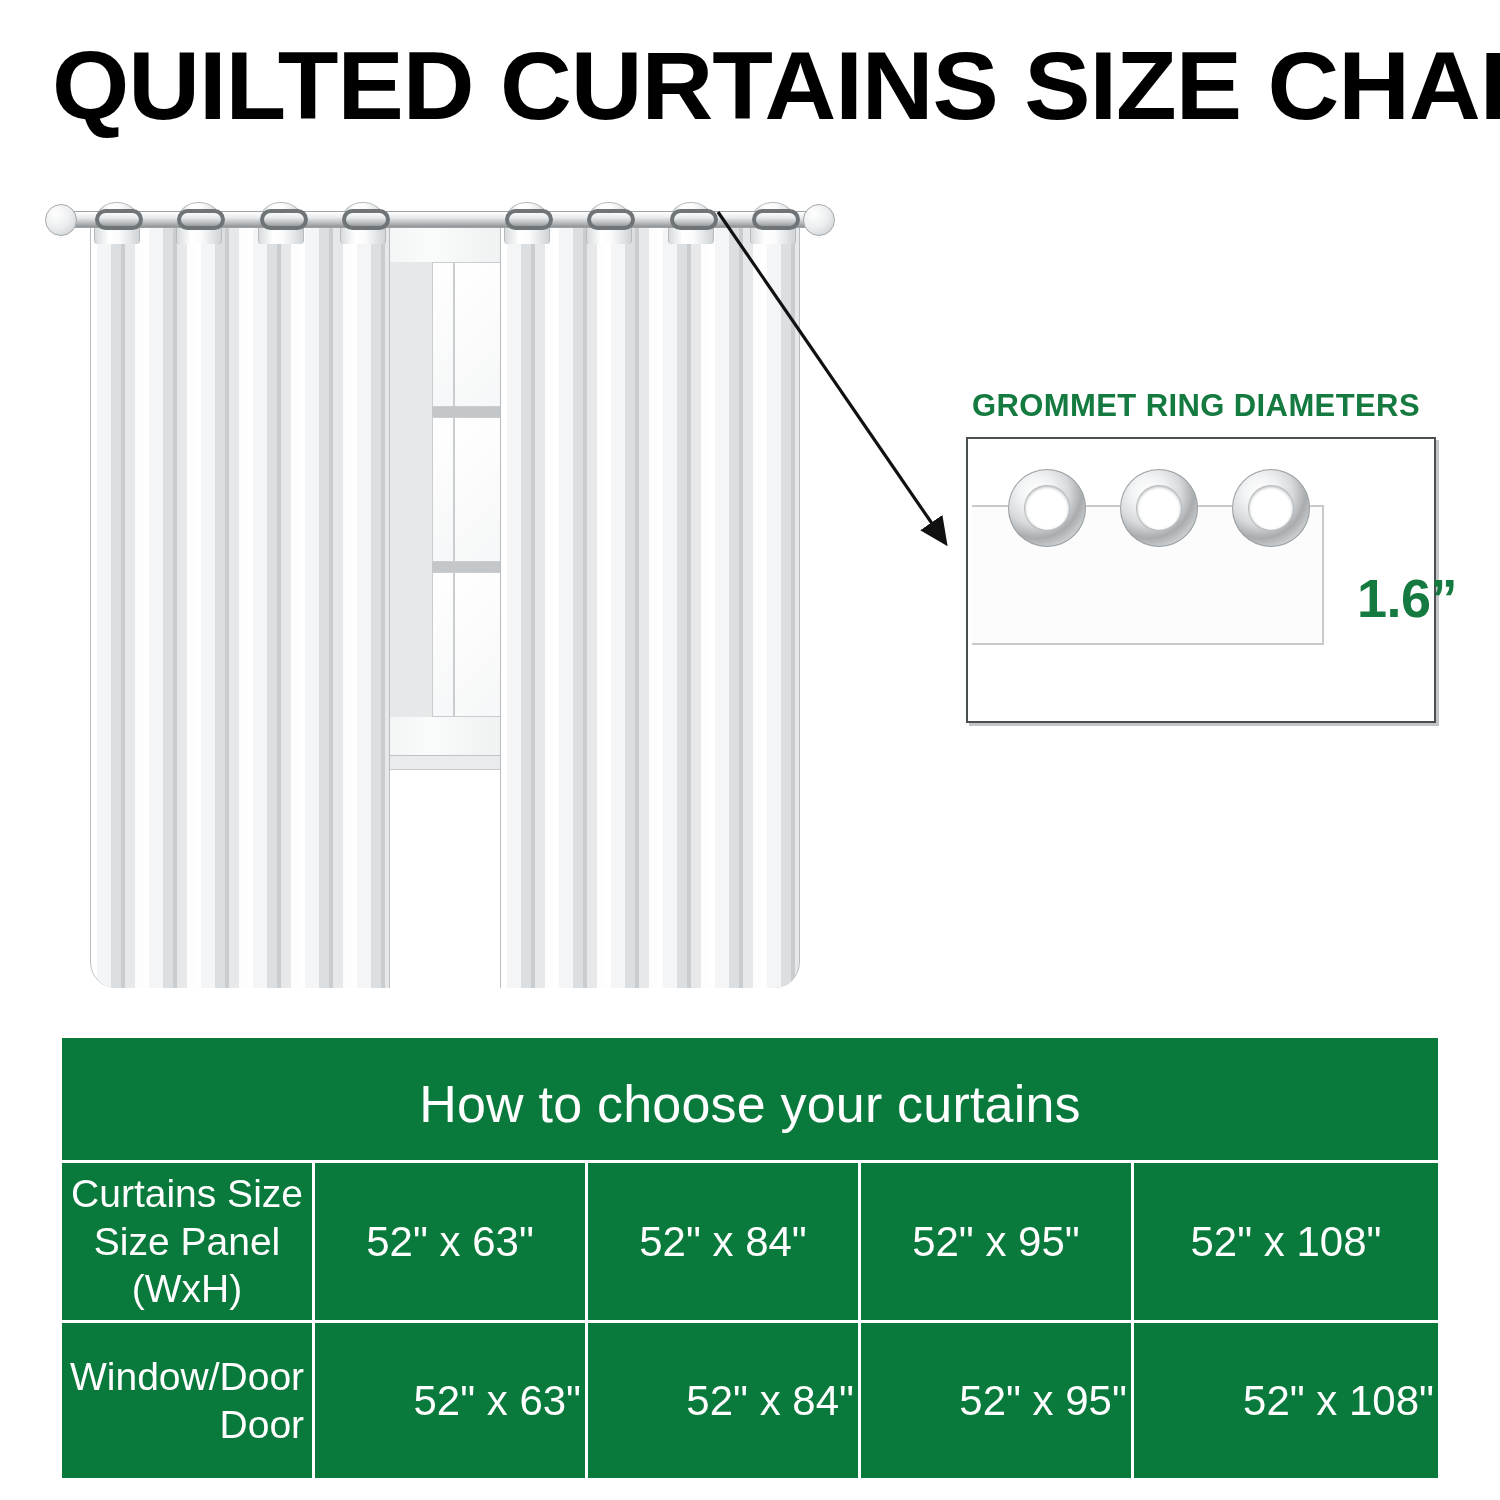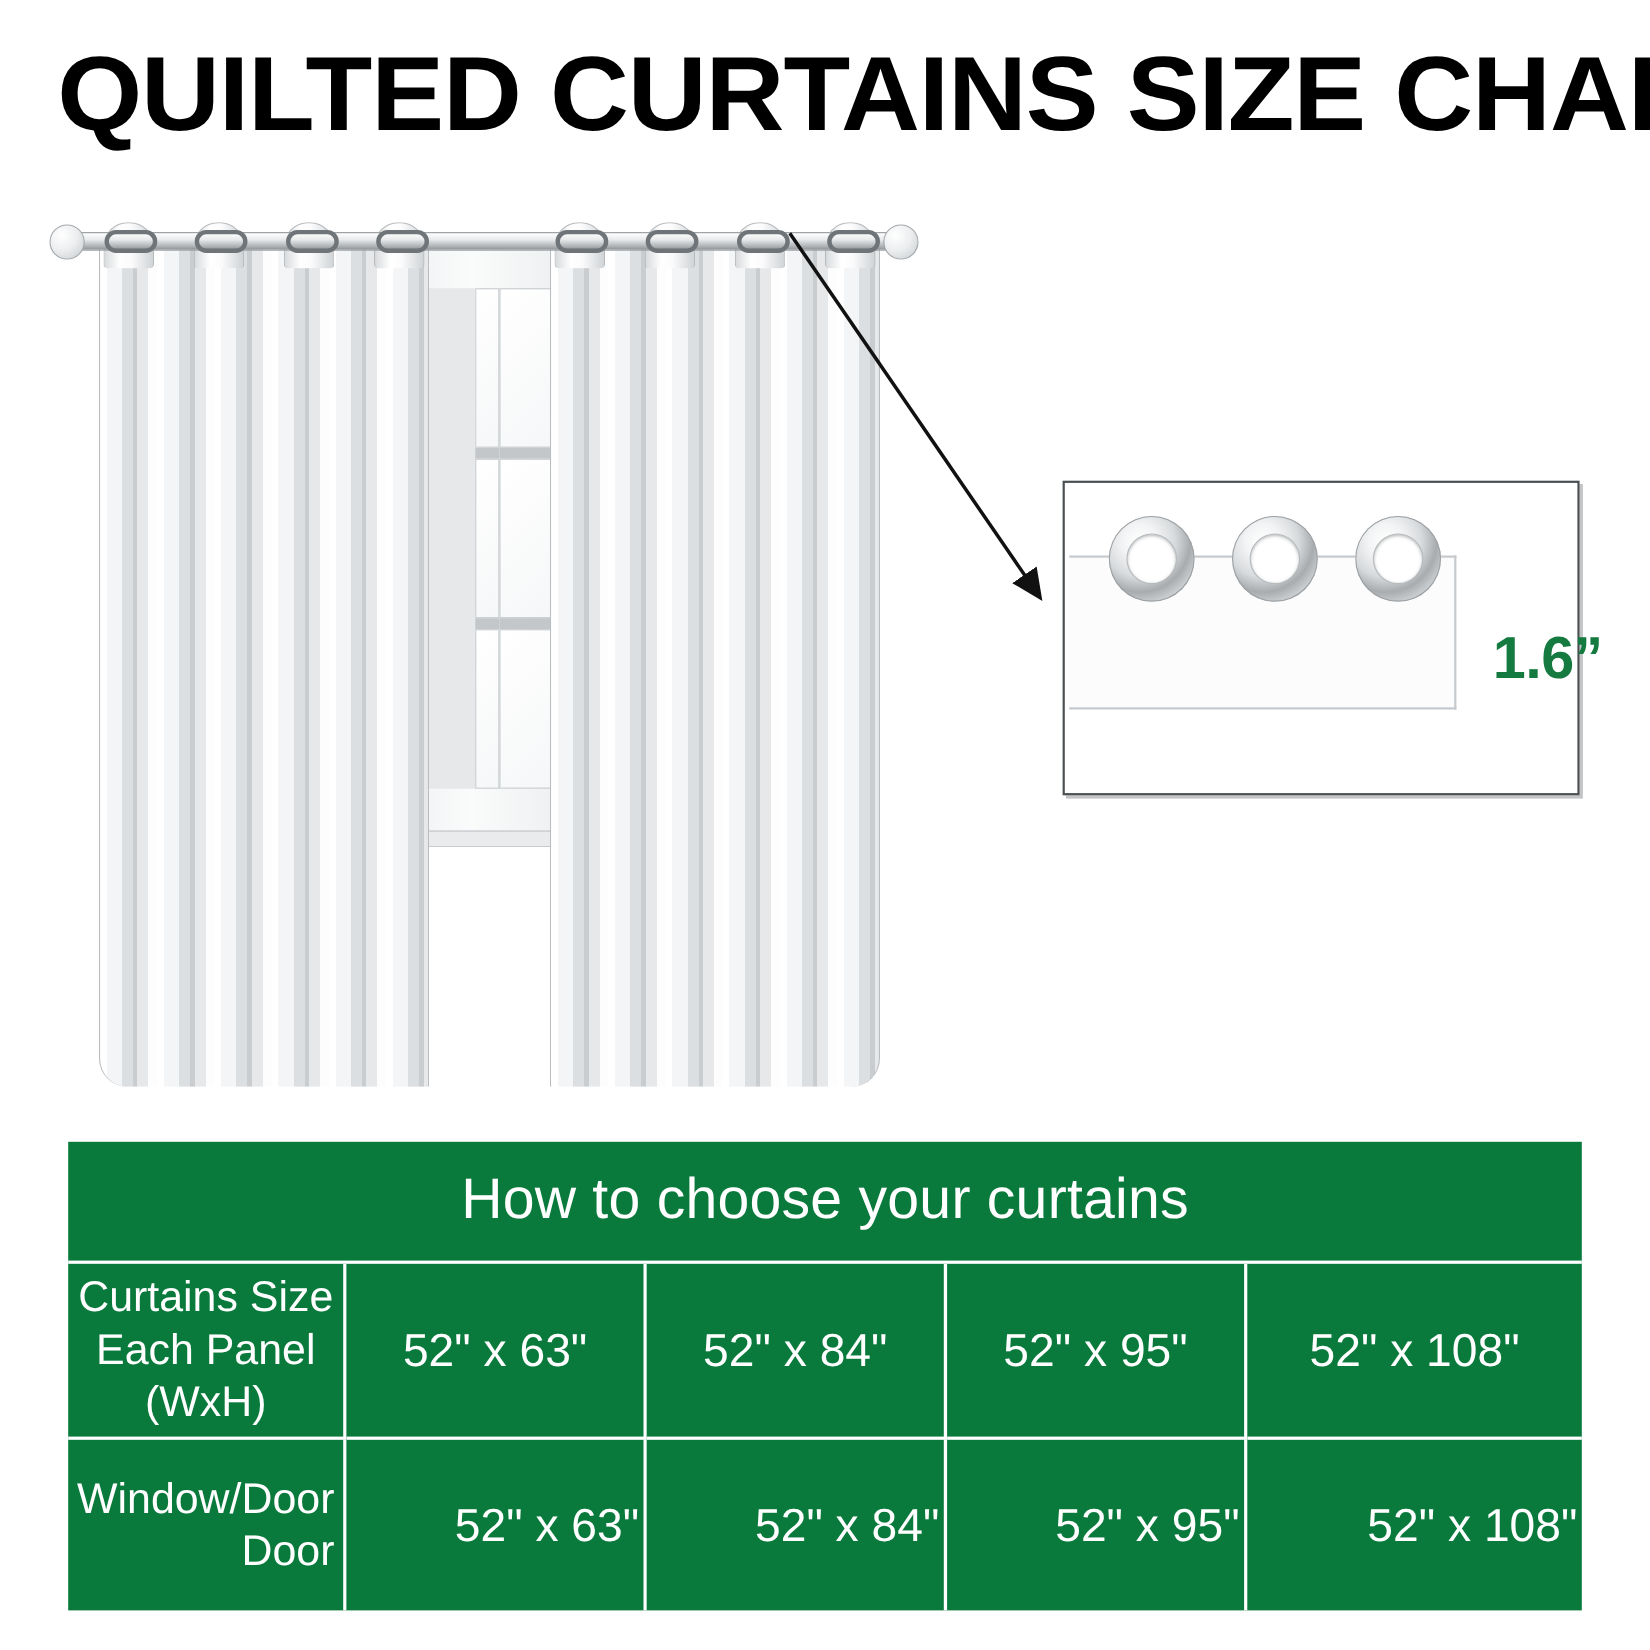--- a/index.html
+++ b/index.html
@@ -267,21 +267,21 @@
     font-family: "Liberation Sans Narrow", "Liberation Sans", sans-serif;
     font-weight: 400;
   }
   #size-table tr td:last-child,
   #size-table tr th:last-child { border-right: none; }
   #size-table tr:last-child td { border-bottom: none; }
 
   #size-table th.table-title {
     font-size: 52px;
     font-weight: 400;
-    padding: 22px 0 26px;
+    padding: 36px 0 26px;
     letter-spacing: 0.2px;
   }
   #size-table td.row-label {
     width: 240px;
     font-size: 39px;
     line-height: 1.22;
     padding: 4px 8px;
   }
   #size-table td.size-cell {
     font-size: 42px;
@@ -353,20 +353,21 @@
 
   <svg id="pointer-arrow" viewBox="0 0 1500 1500">
     <defs>
       <marker id="arrowhead" markerWidth="9" markerHeight="9" refX="7" refY="4.2" orient="auto">
         <path d="M0,0 L9,4.2 L0,8.4 Z" fill="#111111"></path>
       </marker>
     </defs>
     <line x1="718" y1="212" x2="944" y2="541" stroke="#111111" stroke-width="3.2" marker-end="url(#arrowhead)"></line>
   </svg>
 
+  <div id="grommet-heading">GROMMET RING DIAMETERS</div>
 
   <div id="grommet-box">
     <div class="fabric-band"></div>
     <div class="grommet g1"></div>
     <div class="grommet g2"></div>
     <div class="grommet g3"></div>
   </div>
 
   <svg id="measure-arrow" viewBox="0 0 480 300">
     <defs>
@@ -389,21 +390,21 @@
   <table id="size-table">
     <thead>
       <tr>
         <th class="table-title" colspan="5">How to choose your curtains</th>
       </tr>
     </thead>
     <tbody>
       <tr class="row-panel">
         <td class="row-label">
           <span>Curtains Size</span><br>
-          <span>Each Panel</span><br>
+          <span>Size Panel</span><br>
           <span>(WxH)</span>
         </td>
         <td class="size-cell">52" x 63"</td>
         <td class="size-cell">52" x 84"</td>
         <td class="size-cell">52" x 95"</td>
         <td class="size-cell">52" x 108"</td>
       </tr>
       <tr class="row-window">
         <td class="row-label">
           <span>Window/Door</span><br>

